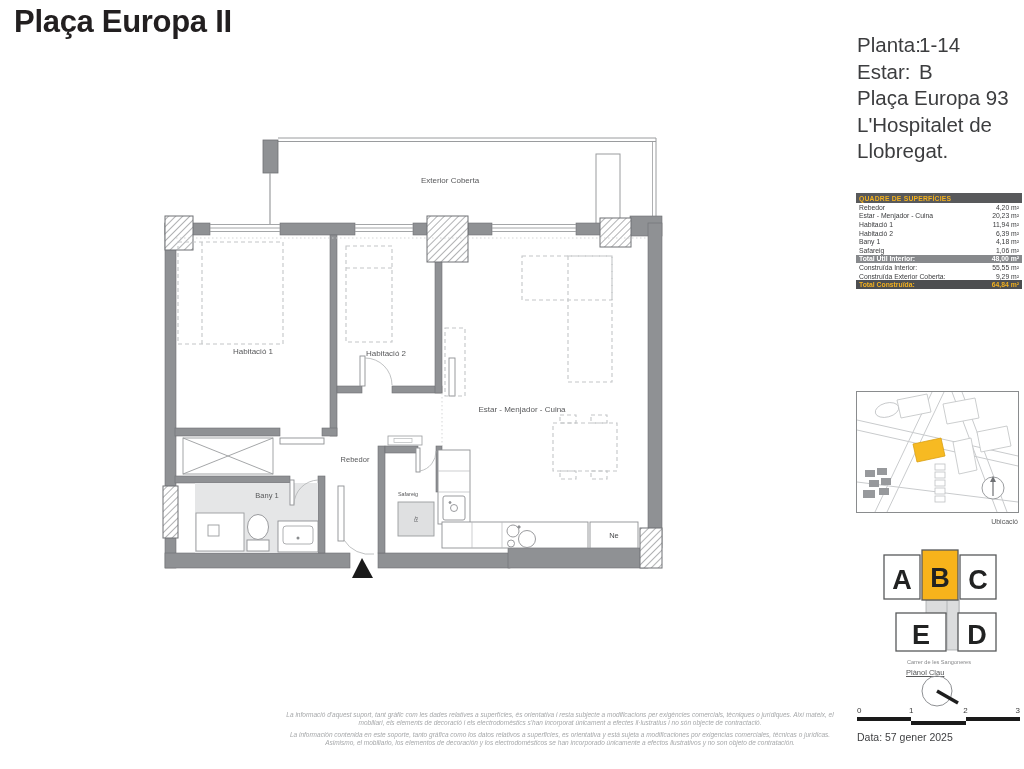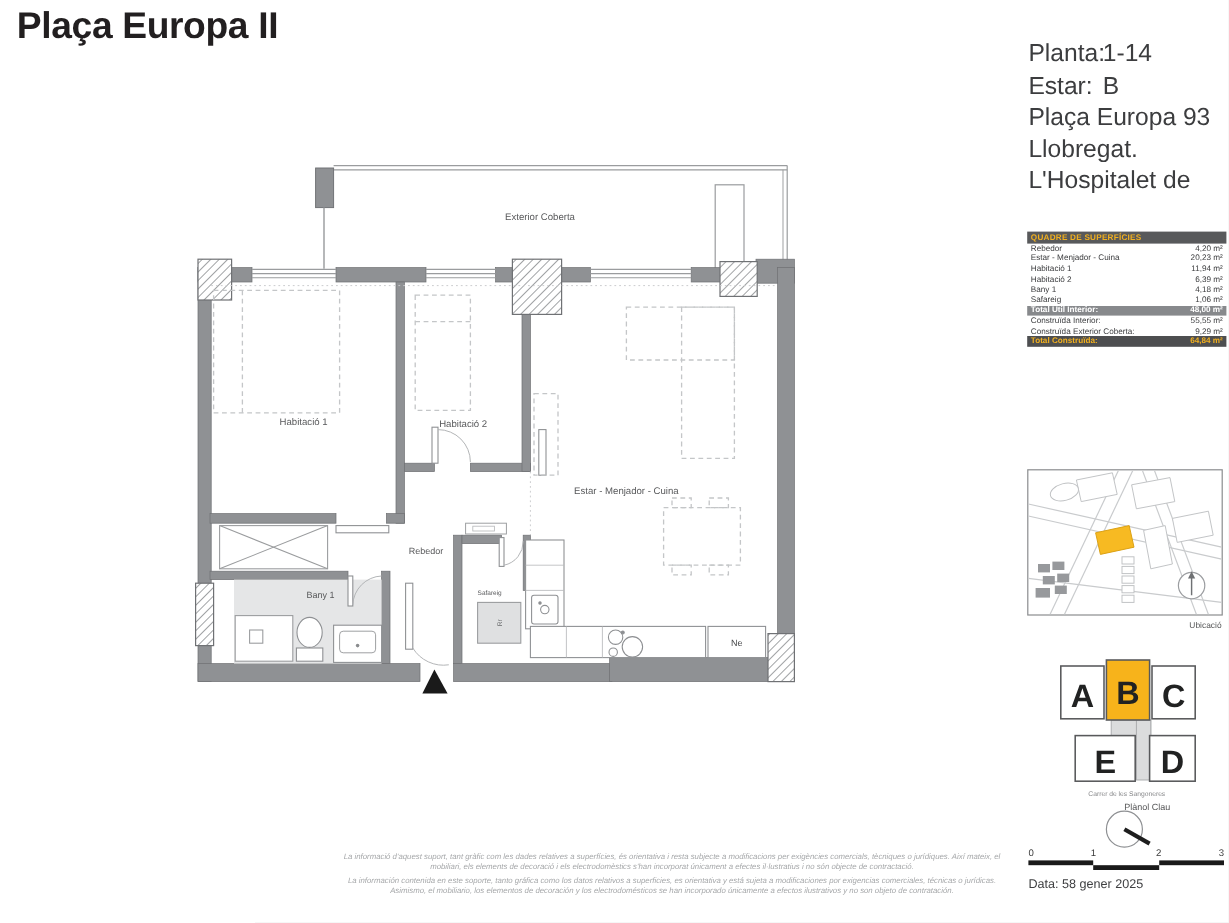--- a/index.html
+++ b/index.html
@@ -17,21 +17,21 @@
   .t-head{background:#58595b;color:#f2b01e;font-weight:bold;height:10px;letter-spacing:.2px;}
   .t-mid{background:#87898c;color:#ffffff;font-weight:bold;}
   .t-dark{background:#4d4e50;color:#f2b01e;font-weight:bold;}
   .t-val{white-space:nowrap;}
   
   .map-box{position:absolute;left:856px;top:391px;width:161px;height:120px;border:1px solid #8a8c8e;background:#fff;}
   .map-caption{position:absolute;left:856px;top:518px;width:162px;text-align:right;font-size:7px;color:#565758;}
   
   .keyplan{position:absolute;left:881px;top:547px;width:125px;height:112px;}
   .street-caption{position:absolute;left:856px;top:659px;width:166px;text-align:center;font-size:5.6px;color:#88898b;}
-  .planol-label{position:absolute;left:906px;top:668px;width:100px;text-align:center;font-size:7.5px;color:#565758;}
+  .planol-label{position:absolute;left:906px;top:668px;width:100px;text-align:left;font-size:7.5px;color:#565758;text-decoration:underline;}
   .compass{position:absolute;left:908px;top:672px;}
   
   .scalebar{position:absolute;left:857px;top:706px;width:163px;}
   .sb-nums{position:relative;height:11px;font-size:8px;color:#3a3a3a;}
   .sb-nums span{position:absolute;top:0;}
   .sb-bar{position:relative;height:8px;}
   .sb-seg{position:absolute;height:4px;background:#1a1a1a;}
   .sb-top{top:0;} .sb-bot{top:4px;}
   .date-label{position:absolute;left:857px;top:731px;font-size:10.5px;color:#3e3f41;}
   
@@ -53,22 +53,22 @@
   <div class="info">
     <div class="info-row">
       <span class="info-label">Planta:</span>
       <span>1-14</span>
     </div>
     <div class="info-row">
       <span class="info-label">Estar:</span>
       <span>B</span>
     </div>
     <div>Plaça Europa 93</div>
+    <div>L'Hospitalet de</div>
     <div>Llobregat.</div>
-    <div>L'Hospitalet de</div>
   </div>
 
   <div class="areas">
     <div class="t-row t-head">
       <span>QUADRE DE SUPERFÍCIES</span>
     </div>
     <div class="t-row">
         <span>Rebedor</span>
         <span class="t-val">4,20 m²</span>
       </div>
@@ -338,20 +338,20 @@
       <span style="left:33.3%;transform:translateX(-50%);">1</span>
       <span style="left:66.6%;transform:translateX(-50%);">2</span>
       <span style="right:0;">3</span>
     </div>
     <div class="sb-bar">
       <div class="sb-seg sb-top" style="left:0;width:33.3%;"></div>
       <div class="sb-seg sb-bot" style="left:33.3%;width:33.3%;"></div>
       <div class="sb-seg sb-top" style="left:66.6%;width:33.4%;"></div>
     </div>
   </div>
-  <div class="date-label">Data: 58 gener 2025</div>
+  <div class="date-label">Data: 57 gener 2025</div>
 
   <div class="disclaimer">
     <p>La informació d'aquest suport, tant gràfic com les dades relatives a superfícies, és orientativa i resta subjecte a modificacions per exigències comercials, tècniques o jurídiques. Així mateix, el mobiliari, els elements de decoració i els electrodomèstics s'han incorporat únicament a efectes il·lustratius i no són objecte de contractació.</p>
     <p>La información contenida en este soporte, tanto gráfica como los datos relativos a superficies, es orientativa y está sujeta a modificaciones por exigencias comerciales, técnicas o jurídicas. Asimismo, el mobiliario, los elementos de decoración y los electrodomésticos se han incorporado únicamente a efectos ilustrativos y no son objeto de contratación.</p>
   </div>
 
 </div>
 
 </body></html>

